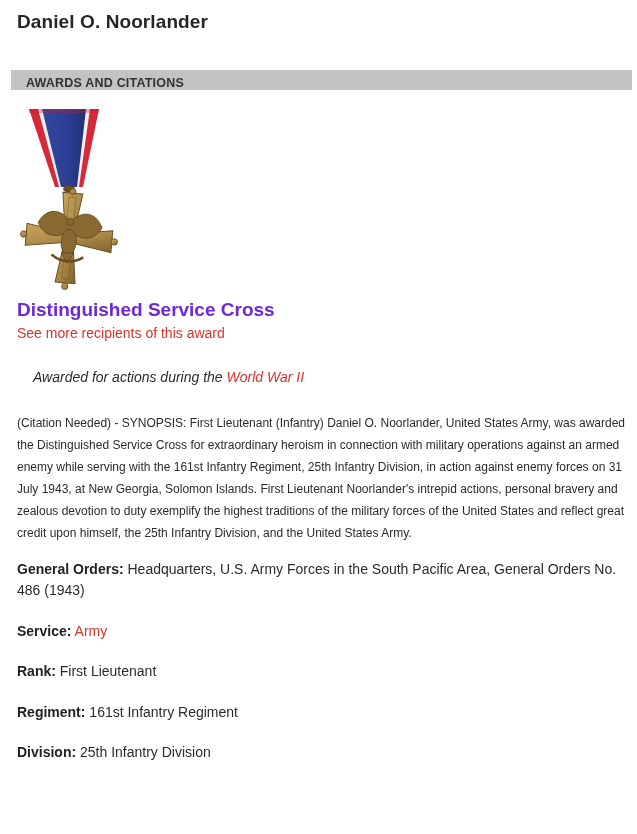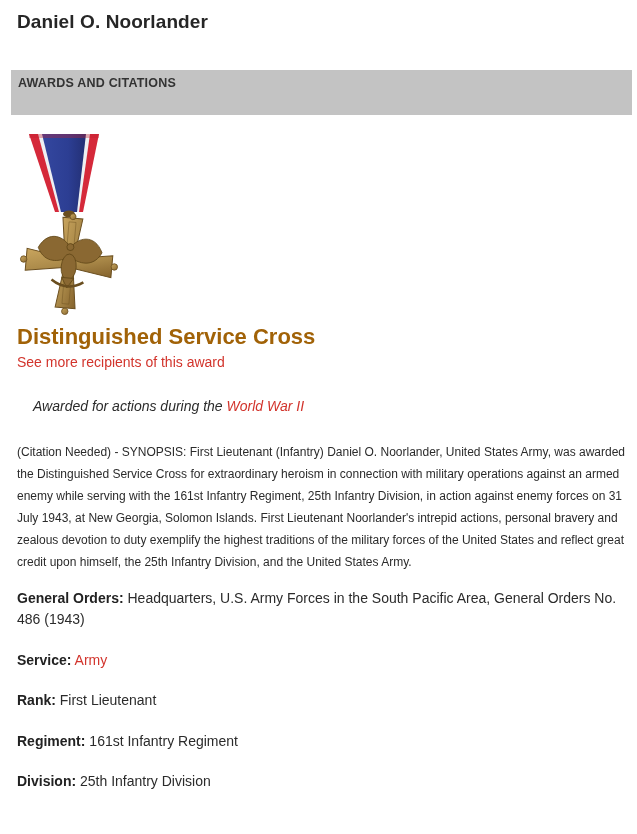--- a/index.html
+++ b/index.html
@@ -12,31 +12,31 @@
   .page{padding:0 7px 0 17px;}
 
   h1.page-title{
     font-size:19px;font-weight:bold;color:#262626;
     margin:11px 0 0 0;letter-spacing:0.1px;
   }
 
   .section-bar{
     margin:37px -2px 0 -6px;
     background:#c3c3c3;
-    height:45px;line-height:27px;
-    padding-left:7px;
+    height:20px;line-height:27px;
+    padding-left:15px;
     font-size:12.5px;font-weight:bold;color:#333;
     letter-spacing:0.2px;
   }
 
   .medal-wrap{margin:11px 0 6px 0;width:106px;height:192px;}
   .medal-wrap svg{display:block;}
 
   h2.award-title{
-    font-size:22px;font-weight:bold;color:#a16207;
+    font-size:19px;font-weight:bold;color:#6d28d9;
     margin:2px 0 3px 0;
   }
   a.red-link{
     color:#d2342c;text-decoration:none;cursor:pointer;
   }
   .see-more{font-size:14px;line-height:17px;display:inline-block;text-align:right;}
 
   .awarded-line{
     margin:27px 0 0 16px;
     font-size:14px;font-style:italic;color:#2b2b2b;

